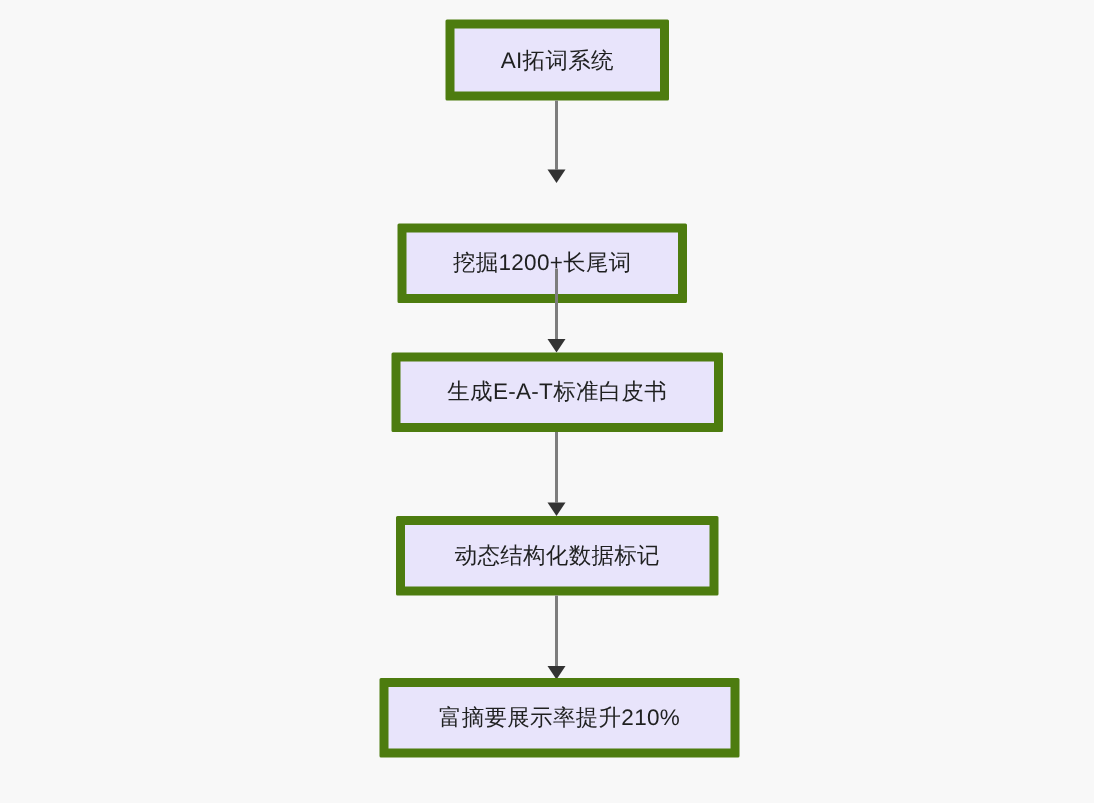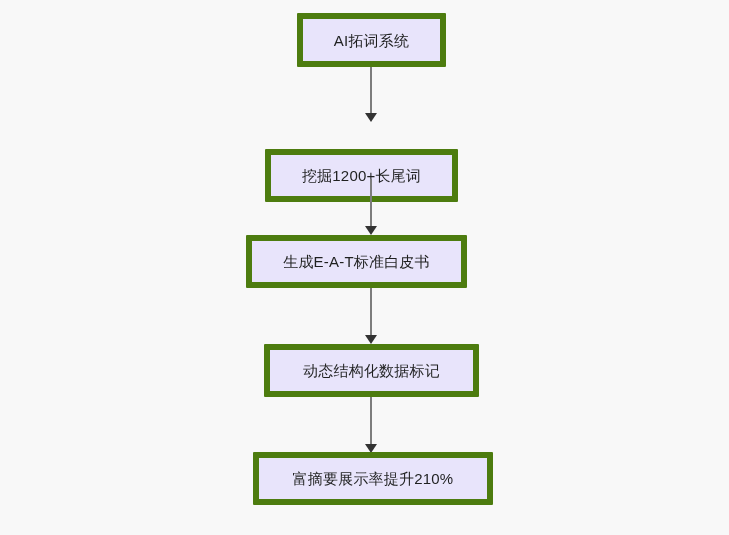--- a/index.html
+++ b/index.html
@@ -75,21 +75,21 @@
 
   <div class="node" style="left:265px; top:126px; width:193px; height:53px;margin-top:23px;">
     <span class="node-label">挖掘1200+长尾词</span>
   </div>
 
   <div class="edge" style="left:371px; top:179px; height:56px;">
     <div class="edge-line" style="height:47px;"></div>
     <div class="edge-head" style="top:47px;"></div>
   </div>
 
-  <div class="node" style="left:246px; top:235px; width:221px; height:53px;">
+  <div class="node" style="left:261px; top:235px; width:221px; height:53px;">
     <span class="node-label">生成E-A-T标准白皮书</span>
   </div>
 
   <div class="edge" style="left:371px; top:288px; height:56px;">
     <div class="edge-line" style="height:47px;"></div>
     <div class="edge-head" style="top:47px;"></div>
   </div>
 
   <div class="node" style="left:264px; top:344px; width:215px; height:53px;">
     <span class="node-label">动态结构化数据标记</span>

